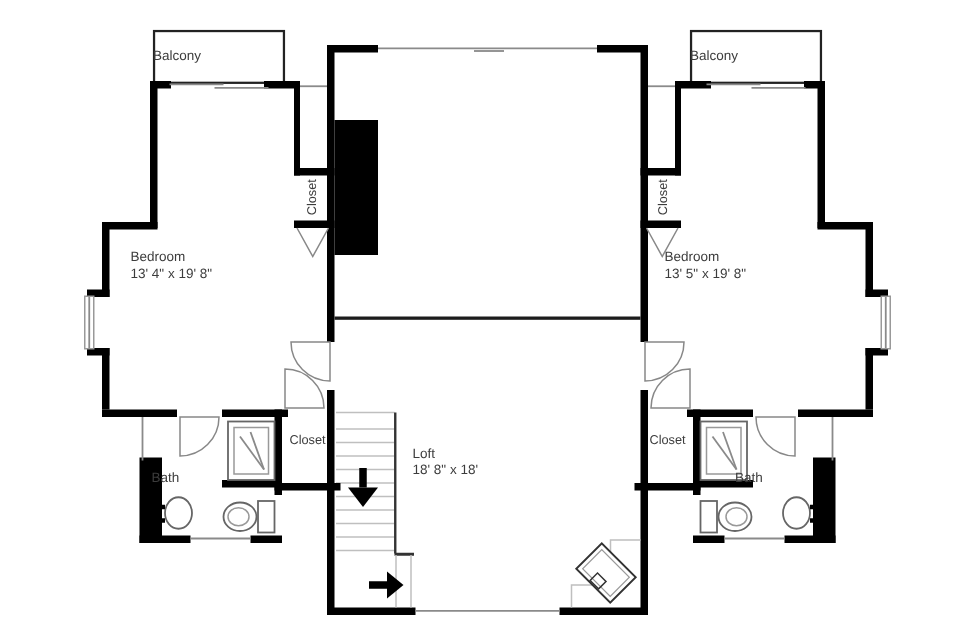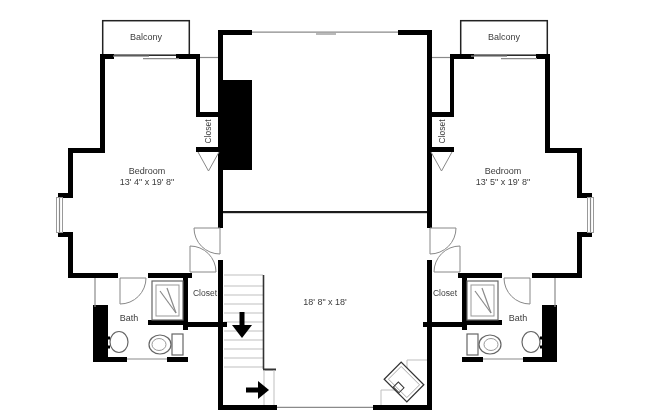--- a/index.html
+++ b/index.html
@@ -11,21 +11,21 @@
   #plan svg{position:absolute;left:0;top:0;}
   .wall{fill:var(--wall);}
   .rail{fill:#1c1c1c;}
   .thinline{stroke:var(--thin);stroke-width:1.2;fill:none;}
   .lightline{stroke:var(--light);stroke-width:1;fill:none;}
   .outline{stroke:#222;stroke-width:1.5;fill:none;}
   .fixture{fill:#fff;stroke:#666;stroke-width:1.2;}
   .fixture2{fill:none;stroke:#999;stroke-width:1;}
   .door{fill:#fff;stroke:#888;stroke-width:1;}
   .glyph{fill:#000;}
-  .label{position:absolute;font-size:9px;line-height:11px;color:var(--text);text-align:center;}
+  .label{position:absolute;font-size:9px;line-height:11px;color:var(--text);text-align:left;}
   .label-sm{position:absolute;font-size:8.5px;line-height:11px;color:var(--text);text-align:center;}
   .vert{transform:rotate(-90deg);transform-origin:center;}
 </style>
 </head>
 <body>
 
 <div id="plan">
   <svg width="650" height="420" viewBox="0 0 650 420">
     <defs>
       <path id="door-fan" d="M0,0 L0,26 A26,26 0 0 0 26,0 Z"></path>
@@ -203,20 +203,21 @@
   <div class="label" style="left:87px;top:166px;width:120px;">
     <div>Bedroom</div>
     <div>13' 4" x 19' 8"</div>
   </div>
   <div class="label" style="left:443px;top:166px;width:120px;">
     <div>Bedroom</div>
     <div>13' 5" x 19' 8"</div>
   </div>
 
   <div class="label" style="left:275px;top:297px;width:100px;">
+    <div>Loft</div>
     <div>18' 8" x 18'</div>
   </div>
 
   <div class="label" style="left:101px;top:313px;width:56px;">Bath</div>
   <div class="label" style="left:490px;top:313px;width:56px;">Bath</div>
 
   <div class="label-sm vert" style="left:184px;top:126px;width:48px;">Closet</div>
   <div class="label-sm vert" style="left:418px;top:126px;width:48px;">Closet</div>
   <div class="label-sm" style="left:181px;top:288px;width:48px;">Closet</div>
   <div class="label-sm" style="left:421px;top:288px;width:48px;">Closet</div>

